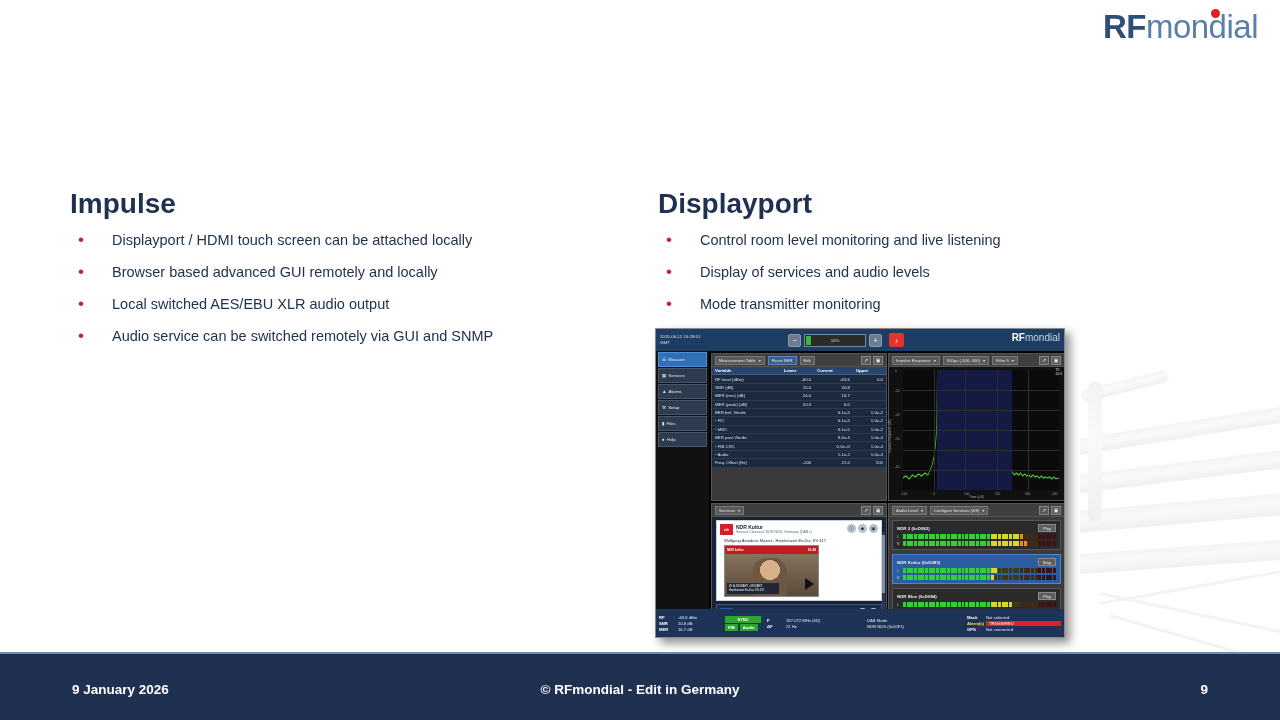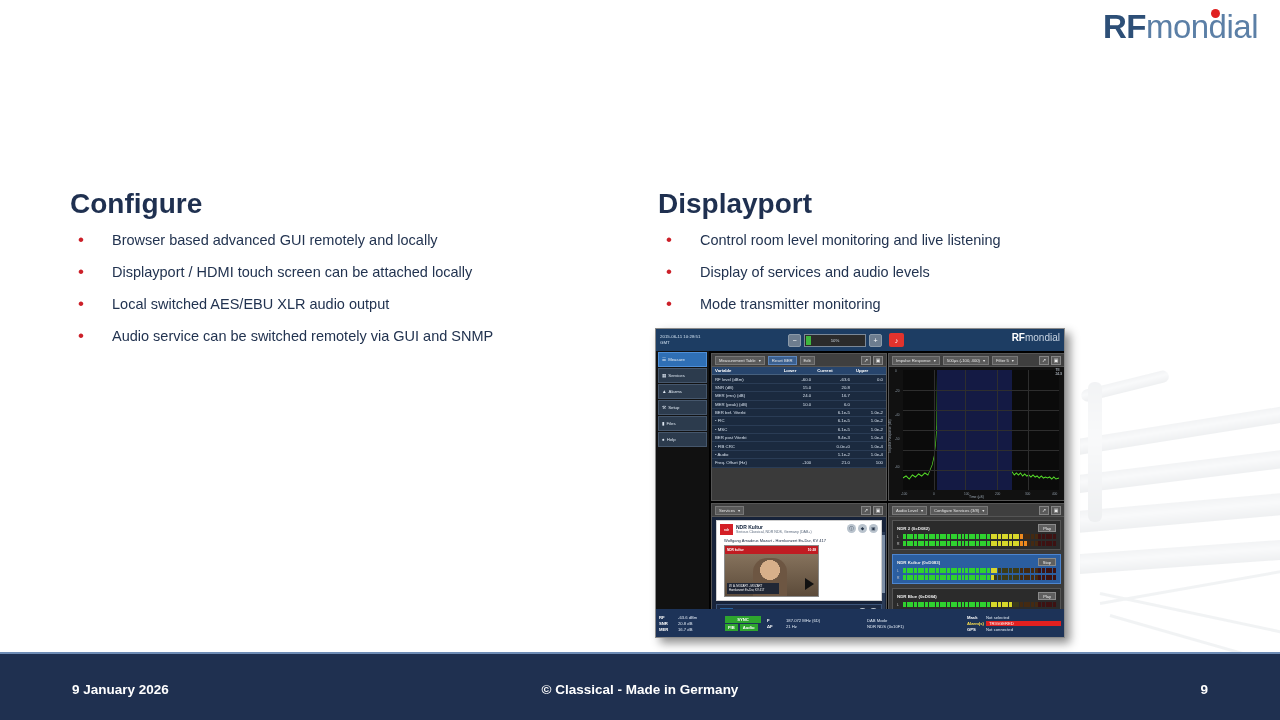--- a/index.html
+++ b/index.html
@@ -246,24 +246,24 @@
     <div class="wm-diag" style="left:30px; top:262px; width:170px; transform:rotate(16deg);"></div>
     <div class="wm-tube" style="left:8px; top:30px; width:14px; height:140px;"></div>
   </div>
 
   <div class="logo">
     <span class="rf">RF</span><span class="mondial">mondial</span>
     <span class="dot"></span>
   </div>
 
 
-  <div class="col-head" id="features-head">Configure</div>
+  <div class="col-head" id="features-head">Impulse</div>
   <ul class="bullets" id="features-list">
+    <li>Displayport  / HDMI  touch  screen  can be attached  locally</li>
     <li>Browser  based  advanced  GUI  remotely  and locally</li>
-    <li>Displayport  / HDMI  touch  screen  can be attached  locally</li>
     <li>Local switched  AES/EBU  XLR  audio  output</li>
     <li>Audio  service  can be switched  remotely  via GUI and SNMP</li>
   </ul>
 
   <div class="col-head" id="applications-head">Displayport</div>
   <ul class="bullets" id="applications-list">
     <li>Control  room level  monitoring  and live listening</li>
     <li>Display  of services  and audio  levels</li>
     <li>Mode transmitter  monitoring</li>
   </ul>
@@ -904,17 +904,17 @@
             <span class="st-k">GPS</span>
             <span class="st-v">Not connected</span>
           </div>
       </div>
     </div>
 
   </div>
 
   <div class="footer">
     <div class="f-left">9 January 2026</div>
-    <div class="f-mid">© Classical - Made in Germany</div>
+    <div class="f-mid">© RFmondial - Edit in Germany</div>
     <div class="f-right">9</div>
   </div>
 
 </div>
 
 </body></html>

